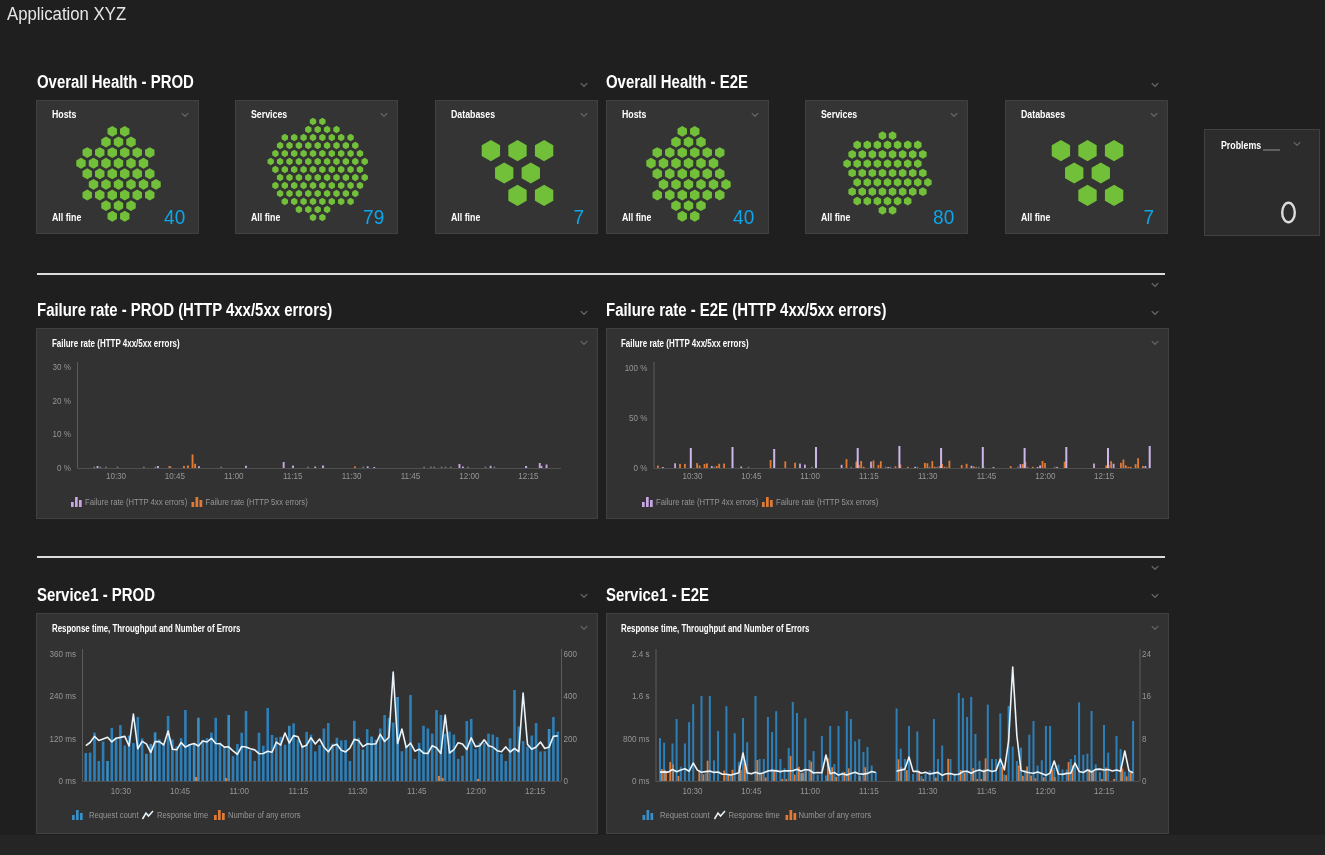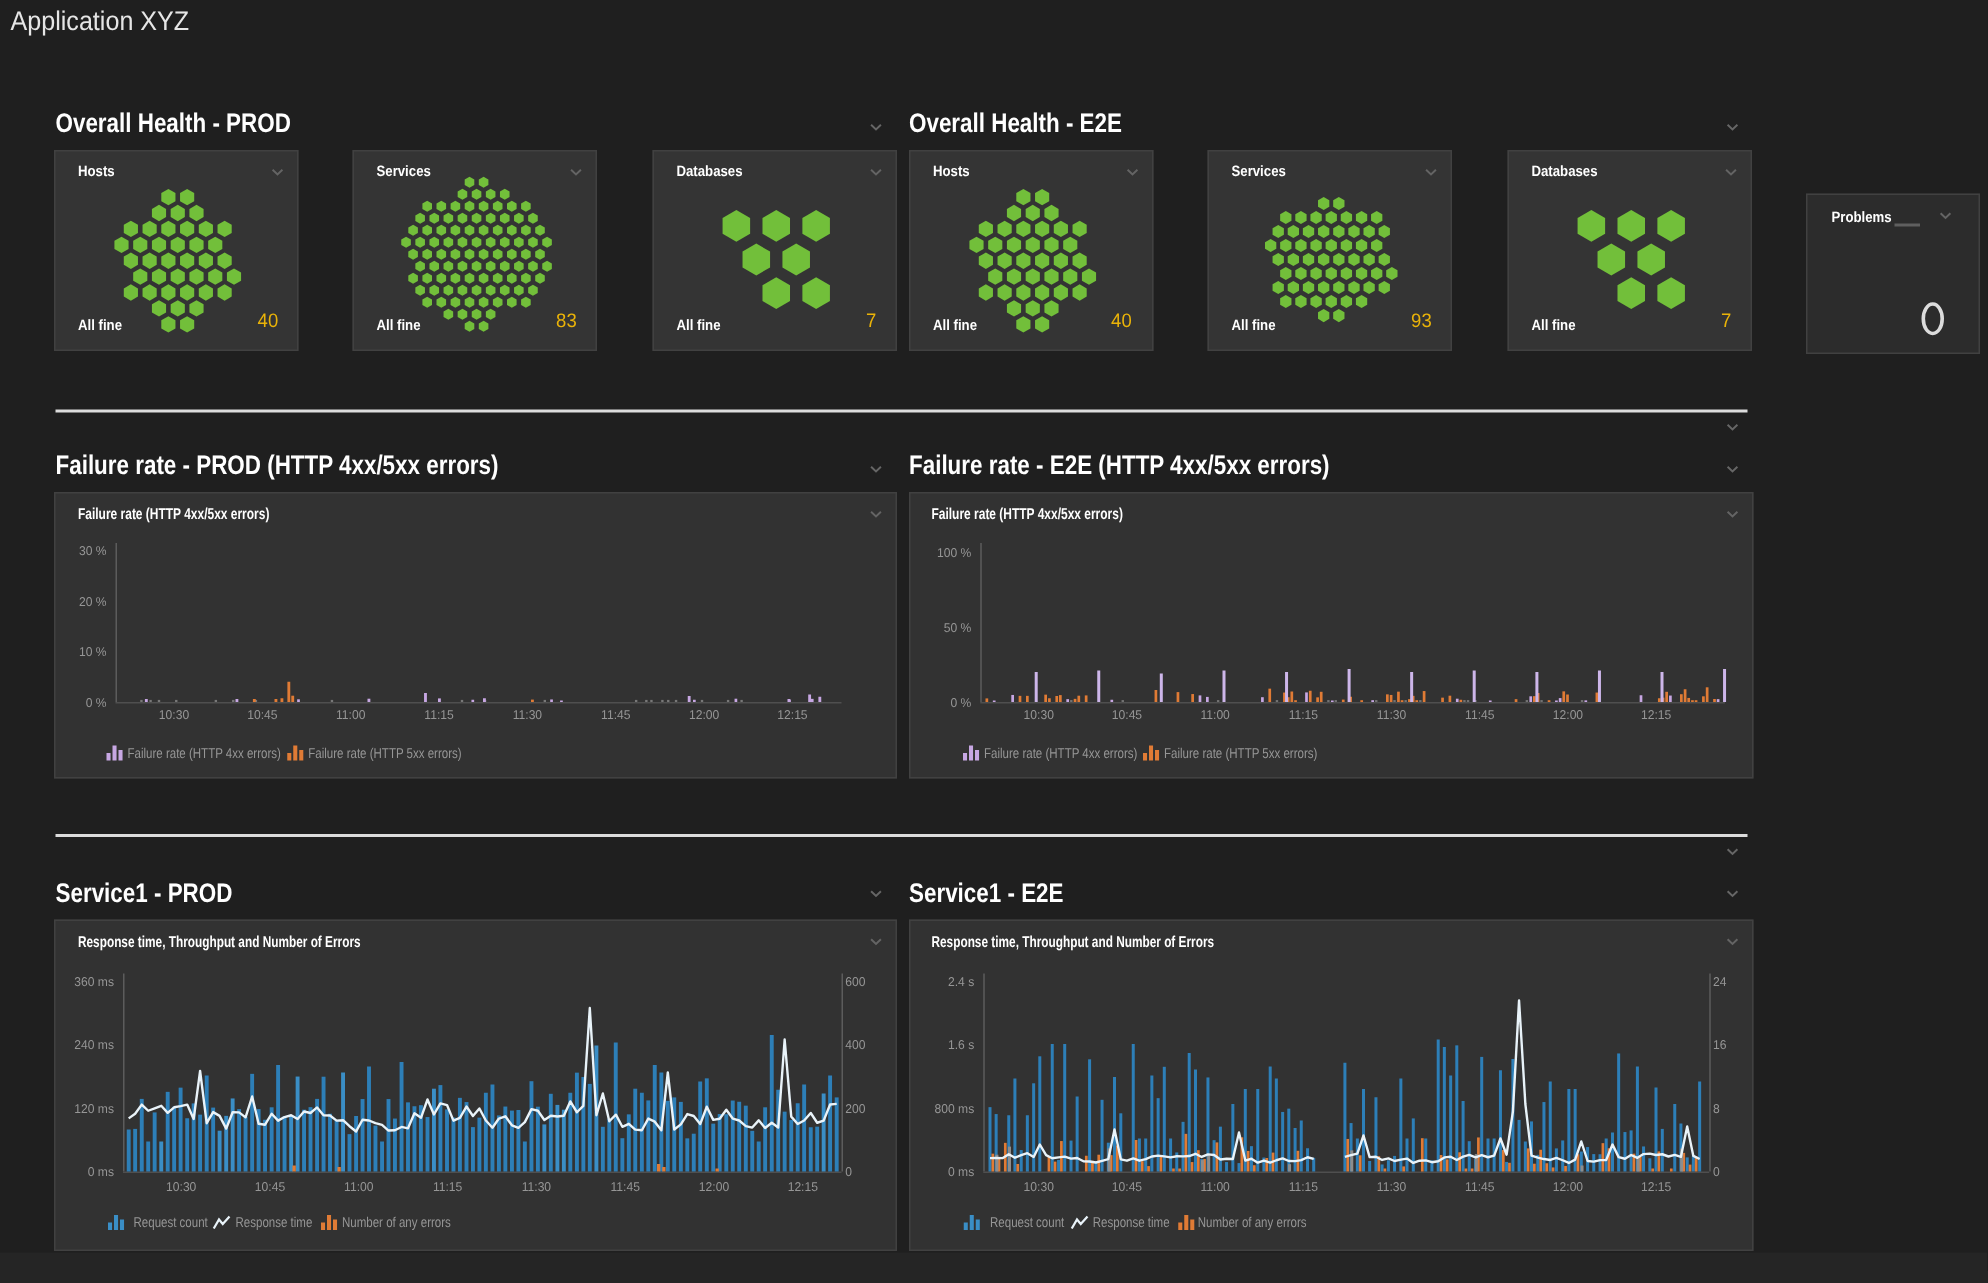--- a/index.html
+++ b/index.html
@@ -1,19 +1,19 @@
 <!DOCTYPE html>
 <html><head><meta charset="utf-8"><style>
 *{margin:0;padding:0;box-sizing:border-box}
 html,body{width:1325px;height:855px;background:#1f1f1f;font-family:"Liberation Sans",sans-serif;overflow:hidden;position:relative}
 .tile{position:absolute;border:1px solid #414141;border-radius:0}
 .ttitle{position:absolute;left:15px;top:8px;font-size:10px;font-weight:bold;color:#fff;transform:scaleX(0.88);transform-origin:left}
 .ctitle{position:absolute;left:14.5px;top:8px;font-size:10.5px;font-weight:bold;color:#fff;transform:scaleX(0.755);transform-origin:left;white-space:nowrap}
 .allfine{position:absolute;left:15px;top:111px;font-size:10px;font-weight:bold;color:#fff;transform:scaleX(0.88);transform-origin:left}
-.count{position:absolute;right:13px;top:105px;font-size:13px;color:#eab308;transform:scaleX(0.95);transform-origin:right}
+.count{position:absolute;right:13px;top:105px;font-size:20px;color:#0ea5e9;transform:scaleX(0.95);transform-origin:right}
 .sectitle{position:absolute;font-size:18px;font-weight:bold;color:#fff;transform:scaleX(0.83);transform-origin:left;white-space:nowrap}
 .sep{position:absolute;height:2px;background:#dcdcdc}
 </style></head><body>
 <div style="position:absolute;left:0;top:835px;width:1325px;height:20px;background:#252525"></div>
 <div style="position:absolute;left:7px;top:4px;font-size:18px;color:#e6e6e6;transform:scaleX(0.93);transform-origin:left">Application XYZ</div>
 <div class="sectitle" style="left:37px;top:72px">Overall Health - PROD</div>
 <div class="sectitle" style="left:606px;top:72px">Overall Health - E2E</div>
 <svg style="position:absolute;left:580px;top:82px" width="8.0" height="5.5" viewBox="0 0 11 7.5">
     <path d="M1 1.5 L5.5 5.8 L10 1.5" stroke="#666666" stroke-width="1.8" fill="none"></path>
   </svg>
@@ -192,21 +192,21 @@
       <path d="M105.20 96.80 L108.40 98.65 L108.40 102.35 L105.20 104.20 L102.00 102.35 L102.00 98.65 Z" fill="#72bf3a"></path>
       <path d="M114.60 96.80 L117.80 98.65 L117.80 102.35 L114.60 104.20 L111.40 102.35 L111.40 98.65 Z" fill="#72bf3a"></path>
       <path d="M62.90 104.80 L66.10 106.65 L66.10 110.35 L62.90 112.20 L59.70 110.35 L59.70 106.65 Z" fill="#72bf3a"></path>
       <path d="M72.30 104.80 L75.50 106.65 L75.50 110.35 L72.30 112.20 L69.10 110.35 L69.10 106.65 Z" fill="#72bf3a"></path>
       <path d="M81.70 104.80 L84.90 106.65 L84.90 110.35 L81.70 112.20 L78.50 110.35 L78.50 106.65 Z" fill="#72bf3a"></path>
       <path d="M91.10 104.80 L94.30 106.65 L94.30 110.35 L91.10 112.20 L87.90 110.35 L87.90 106.65 Z" fill="#72bf3a"></path>
       <path d="M77.00 112.80 L80.20 114.65 L80.20 118.35 L77.00 120.20 L73.80 118.35 L73.80 114.65 Z" fill="#72bf3a"></path>
       <path d="M86.40 112.80 L89.60 114.65 L89.60 118.35 L86.40 120.20 L83.20 118.35 L83.20 114.65 Z" fill="#72bf3a"></path>
     </svg>
 <div class="allfine">All fine</div>
-<div class="count">83</div>
+<div class="count">79</div>
 </div>
 <div class="tile" style="left:435px;top:100px;width:163px;height:134px;background:#343434">
 <div class="ttitle">Databases</div>
 <svg style="position:absolute;left:144px;top:11px" width="8.0" height="5.5" viewBox="0 0 11 7.5">
       <path d="M1 1.5 L5.5 5.8 L10 1.5" stroke="#646464" stroke-width="1.8" fill="none"></path>
     </svg>
 <svg style="position:absolute;left:0;top:0" width="163" height="134">
       <path d="M54.90 39.00 L64.08 44.30 L64.08 54.90 L54.90 60.20 L45.72 54.90 L45.72 44.30 Z" fill="#72bf3a"></path>
       <path d="M81.50 39.00 L90.68 44.30 L90.68 54.90 L81.50 60.20 L72.32 54.90 L72.32 44.30 Z" fill="#72bf3a"></path>
       <path d="M108.10 39.00 L117.28 44.30 L117.28 54.90 L108.10 60.20 L98.92 54.90 L98.92 44.30 Z" fill="#72bf3a"></path>
@@ -326,21 +326,21 @@
       <path d="M51.20 95.70 L54.97 97.88 L54.97 102.22 L51.20 104.40 L47.43 102.22 L47.43 97.88 Z" fill="#72bf3a"></path>
       <path d="M61.30 95.70 L65.07 97.88 L65.07 102.22 L61.30 104.40 L57.53 102.22 L57.53 97.88 Z" fill="#72bf3a"></path>
       <path d="M71.40 95.70 L75.17 97.88 L75.17 102.22 L71.40 104.40 L67.63 102.22 L67.63 97.88 Z" fill="#72bf3a"></path>
       <path d="M81.50 95.70 L85.27 97.88 L85.27 102.22 L81.50 104.40 L77.73 102.22 L77.73 97.88 Z" fill="#72bf3a"></path>
       <path d="M91.60 95.70 L95.37 97.88 L95.37 102.22 L91.60 104.40 L87.83 102.22 L87.83 97.88 Z" fill="#72bf3a"></path>
       <path d="M101.70 95.70 L105.47 97.88 L105.47 102.22 L101.70 104.40 L97.93 102.22 L97.93 97.88 Z" fill="#72bf3a"></path>
       <path d="M76.45 105.05 L80.22 107.23 L80.22 111.58 L76.45 113.75 L72.68 111.58 L72.68 107.23 Z" fill="#72bf3a"></path>
       <path d="M86.55 105.05 L90.32 107.23 L90.32 111.58 L86.55 113.75 L82.78 111.58 L82.78 107.23 Z" fill="#72bf3a"></path>
     </svg>
 <div class="allfine">All fine</div>
-<div class="count">93</div>
+<div class="count">80</div>
 </div>
 <div class="tile" style="left:1005px;top:100px;width:163px;height:134px;background:#343434">
 <div class="ttitle">Databases</div>
 <svg style="position:absolute;left:144px;top:11px" width="8.0" height="5.5" viewBox="0 0 11 7.5">
       <path d="M1 1.5 L5.5 5.8 L10 1.5" stroke="#646464" stroke-width="1.8" fill="none"></path>
     </svg>
 <svg style="position:absolute;left:0;top:0" width="163" height="134">
       <path d="M54.90 39.00 L64.08 44.30 L64.08 54.90 L54.90 60.20 L45.72 54.90 L45.72 44.30 Z" fill="#72bf3a"></path>
       <path d="M81.50 39.00 L90.68 44.30 L90.68 54.90 L81.50 60.20 L72.32 54.90 L72.32 44.30 Z" fill="#72bf3a"></path>
       <path d="M108.10 39.00 L117.28 44.30 L117.28 54.90 L108.10 60.20 L98.92 54.90 L98.92 44.30 Z" fill="#72bf3a"></path>

